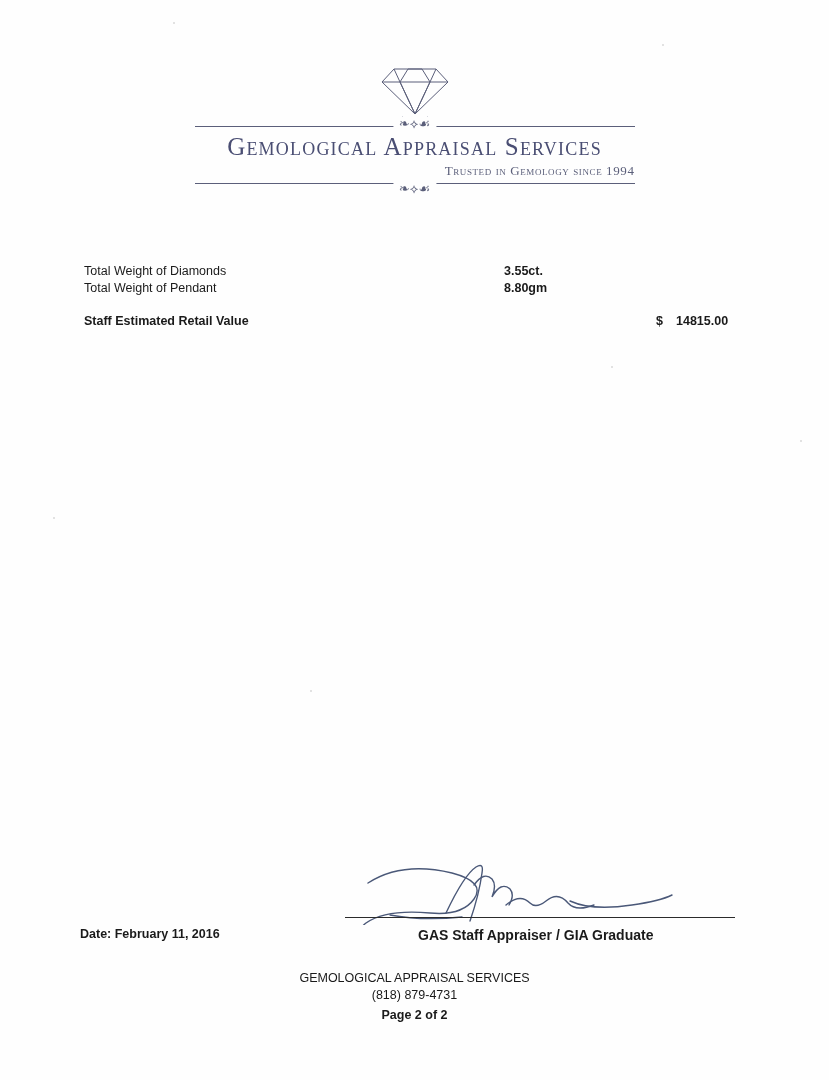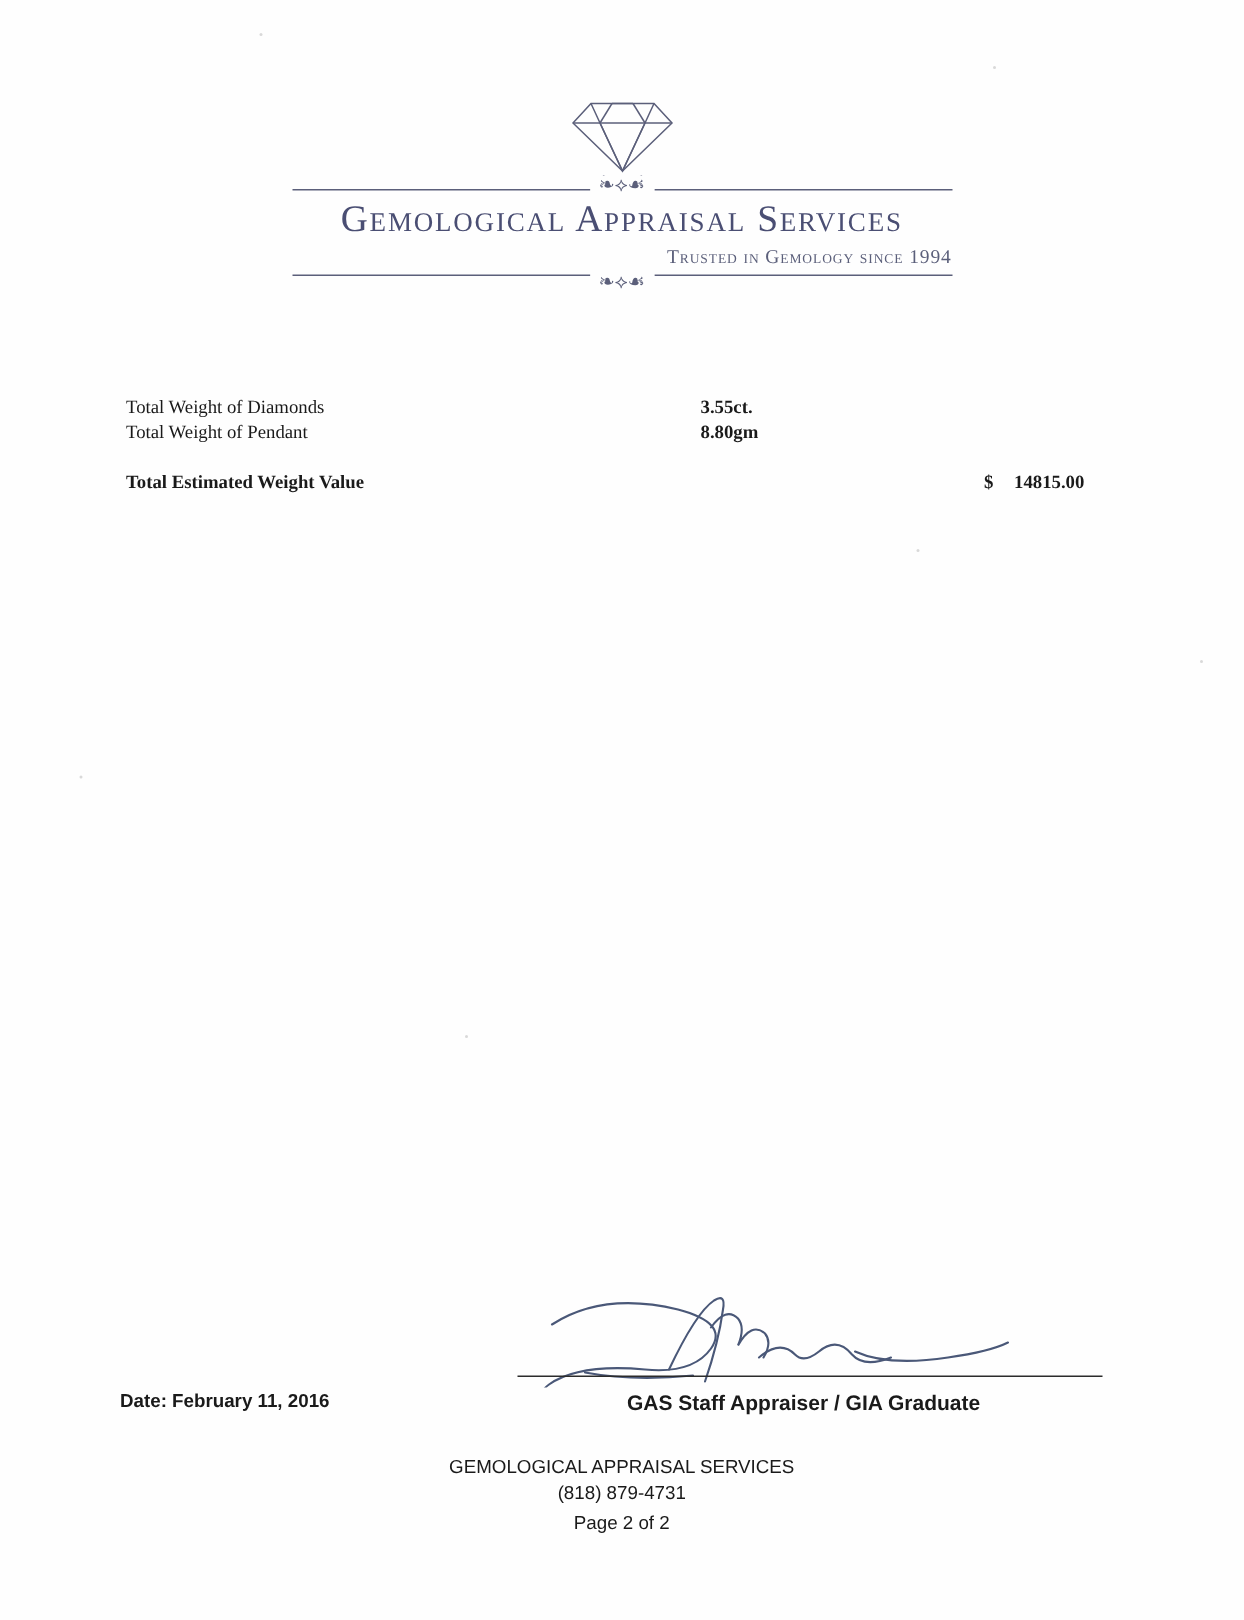--- a/index.html
+++ b/index.html
@@ -86,35 +86,34 @@
     background: #fefefe;
     padding: 0 6px;
   }
 
   
   .summary {
     position: absolute;
     top: 264px;
     left: 84px;
     right: 84px;
-    font-family: Liberation Serif, serif;
   }
   .sum-row {
     position: relative;
     height: 17px;
     font-size: 12.5px;
   }
   .sum-label {
     position: absolute;
     left: 0;
     top: 0;
   }
   .sum-value {
     position: absolute;
-    left: 383px;
+    left: 420px;
     top: 0;
     font-weight: bold;
   }
   .total-row {
     position: relative;
     margin-top: 16px;
     height: 18px;
     font-size: 12.5px;
     font-weight: bold;
   }
@@ -176,21 +175,21 @@
     position: absolute;
     left: 0;
     right: 0;
     top: 970px;
     text-align: center;
     font-size: 12.5px;
     line-height: 17px;
   }
   .footer .f-line { display: block; }
   .footer .page-num {
-    font-weight: normal;
+    font-weight: bold;
     margin-top: 3px;
   }
 
   
   .speck {
     position: absolute;
     background: #d9d9d9;
     border-radius: 50%;
     width: 2px;
     height: 2px;
@@ -243,21 +242,21 @@
       <span class="sum-label">Total Weight of Diamonds</span>
       <span class="sum-value">3.55ct.</span>
     </div>
 
     <div class="sum-row">
       <span class="sum-label">Total Weight of Pendant</span>
       <span class="sum-value">8.80gm</span>
     </div>
 
     <div class="total-row">
-      <span class="total-label">Total Estimated Weight Value</span>
+      <span class="total-label">Staff Estimated Retail Value</span>
       <span class="total-currency">$</span>
       <span class="total-amount">14815.00</span>
     </div>
   </div>
 
   <div class="sig-area">
 
     <svg class="signature" width="350" height="70" viewBox="0 0 350 70">
       <g fill="none" stroke="#4a5878" stroke-width="1.4" stroke-linecap="round">
         <path d="M18 28 q34 -22 84 -10 q34 9 22 26 q-12 17 -44 14 q-44 -4 -64 10 q-12 9 10 12 q50 6 130 -2"></path>

